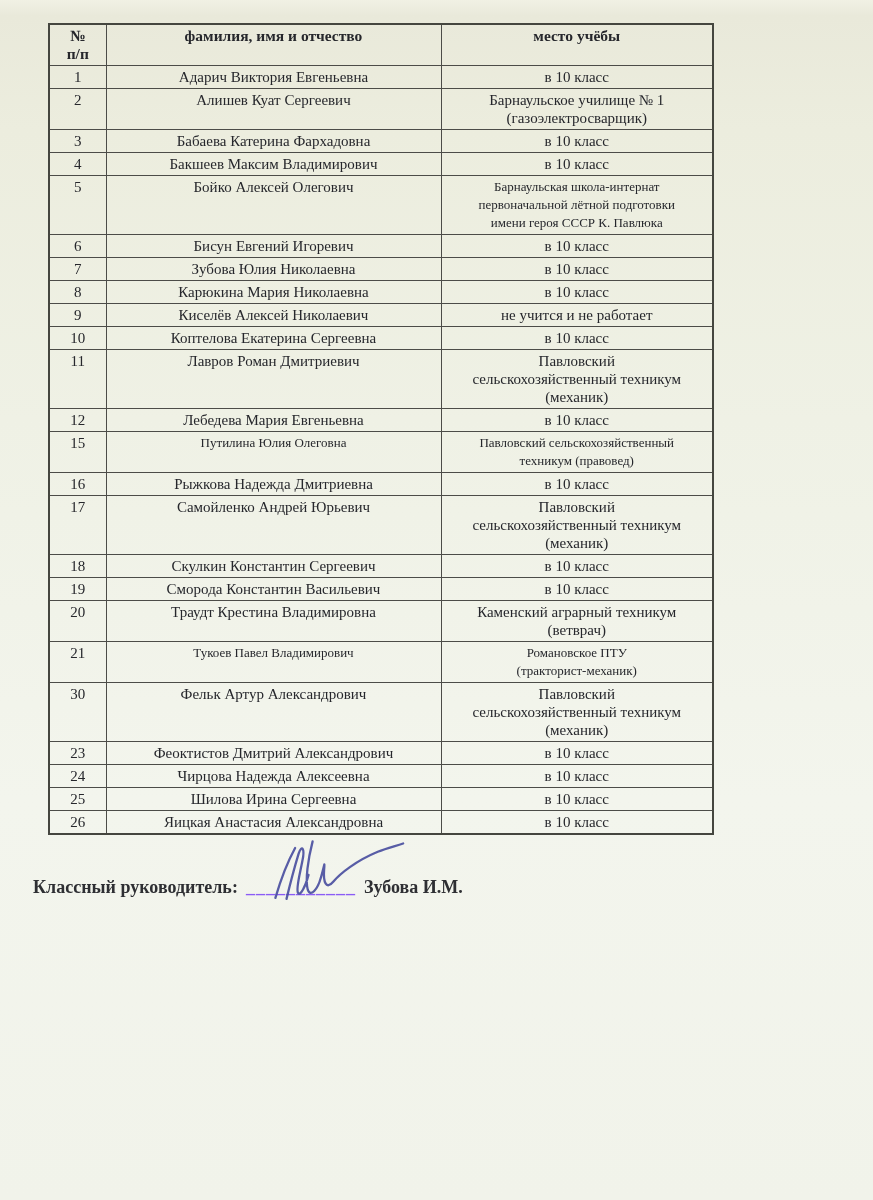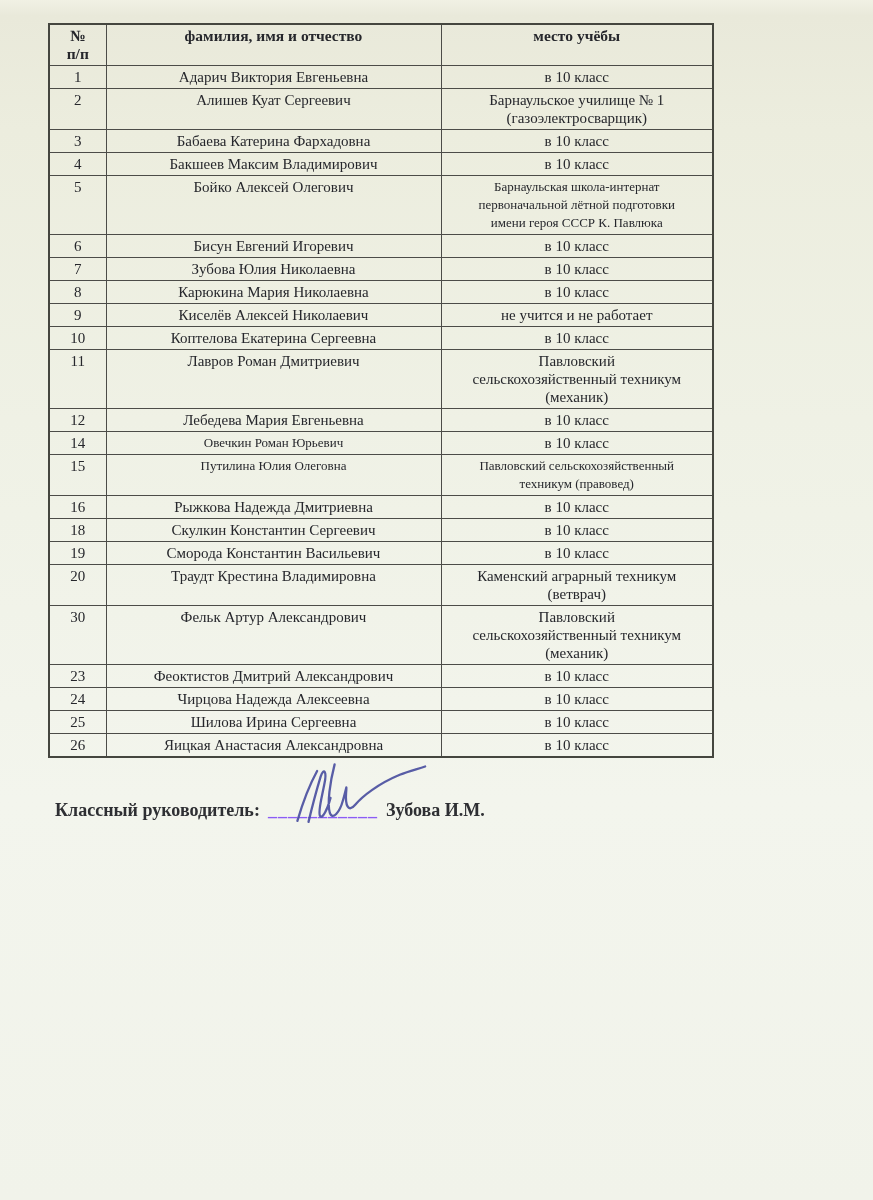--- a/index.html
+++ b/index.html
@@ -27,21 +27,21 @@
     padding:2px 4px 2px; font-size:15px; line-height:18px;
     white-space:pre-line; overflow:hidden;
   }
   th { font-weight:bold; font-size:15.5px; }
   th.h-num { white-space:pre-line; }
   td.small { font-size:13px; }
   .col-num { width:57px; }
   .col-name { width:335px; }
   .col-place { width:272px; }
   .footer {
-    position:relative; margin:42px 0 0 55px;
+    position:relative; margin:42px 0 0 33px;
     font-size:18px; font-weight:bold; color:#2e2f33;
     display:flex; align-items:baseline; gap:8px;
   }
   .blank { letter-spacing:1px; color:#8b5cf6; }
   .signature {
     position:absolute; left:232px; top:-46px;
     transform:rotate(-5deg); pointer-events:none;
   }
 </style>
 </head>
@@ -124,50 +124,58 @@
     <td>Павловский
 сельскохозяйственный техникум
 (механик)</td>
   </tr>
         <tr>
     <td>12</td>
     <td>Лебедева Мария Евгеньевна</td>
     <td>в 10 класс</td>
   </tr>
         <tr>
-    <td>14</td>
-    <td class="small">Овечкин Роман Юрьевич</td>
-    <td>в 10 класс</td>
-  </tr>
-        <tr>
     <td>15</td>
     <td class="small">Путилина Юлия Олеговна</td>
     <td class="small">Павловский сельскохозяйственный
 техникум (правовед)</td>
   </tr>
         <tr>
     <td>16</td>
     <td>Рыжкова Надежда Дмитриевна</td>
     <td>в 10 класс</td>
   </tr>
         <tr>
+    <td>17</td>
+    <td>Самойленко Андрей Юрьевич</td>
+    <td>Павловский
+сельскохозяйственный техникум
+(механик)</td>
+  </tr>
+        <tr>
     <td>18</td>
     <td>Скулкин Константин Сергеевич</td>
     <td>в 10 класс</td>
   </tr>
         <tr>
     <td>19</td>
     <td>Сморода Константин Васильевич</td>
     <td>в 10 класс</td>
   </tr>
         <tr>
     <td>20</td>
     <td>Траудт Крестина Владимировна</td>
     <td>Каменский аграрный техникум
 (ветврач)</td>
+  </tr>
+        <tr>
+    <td>21</td>
+    <td class="small">Тукоев Павел Владимирович</td>
+    <td class="small">Романовское ПТУ
+(тракторист-механик)</td>
   </tr>
         <tr>
     <td>30</td>
     <td>Фельк Артур Александрович</td>
     <td>Павловский
 сельскохозяйственный техникум
 (механик)</td>
   </tr>
         <tr>
     <td>23</td>

